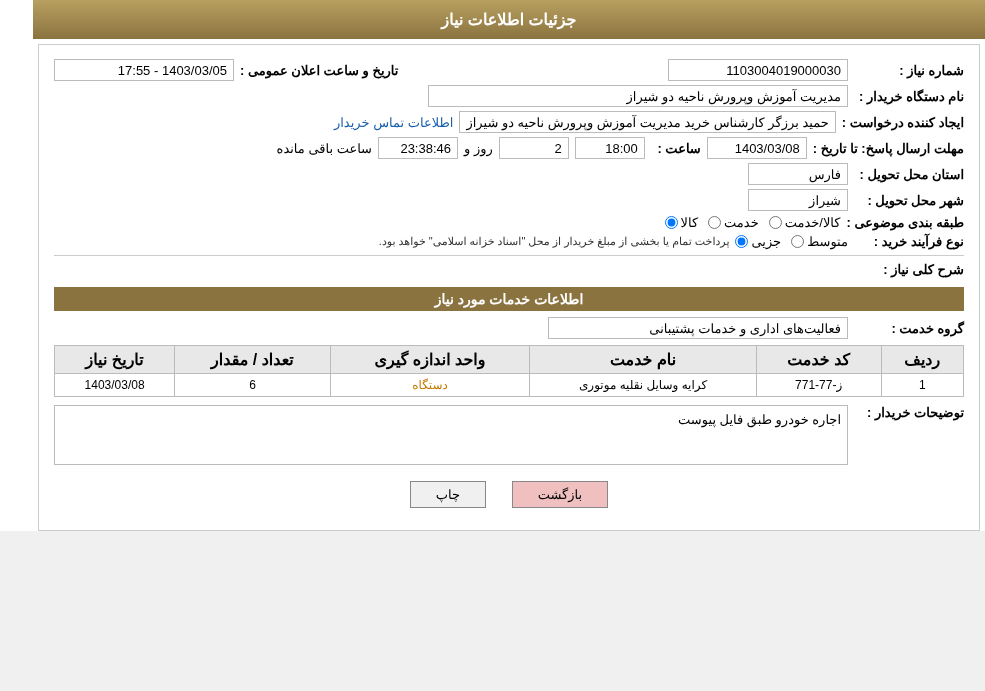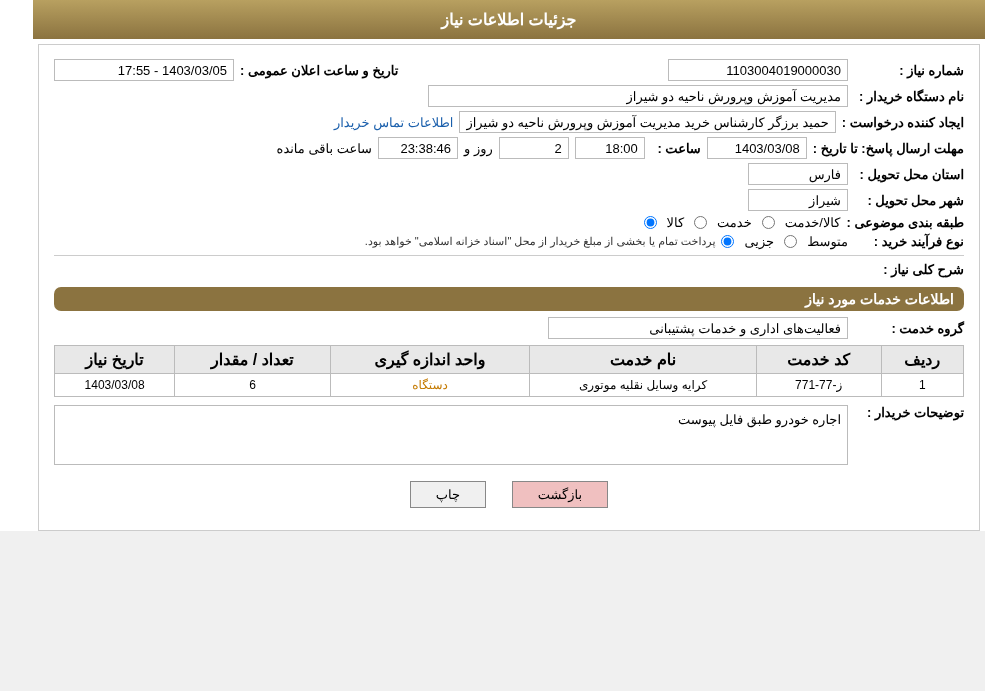--- a/index.html
+++ b/index.html
@@ -28,37 +28,36 @@
       border: 1px solid #ccc;
       margin: 5px;
     }
     .section-title {
       background: #8b7340;
       color: #fff;
       padding: 4px 10px;
       font-size: 14px;
       font-weight: bold;
       margin: 10px 0 6px 0;
-      text-align: right;
-      border-radius: 7px;
+      text-align: center;
     }
     .blue-link {
       color: #1a5fac;
       text-decoration: none;
     }
     .radio-group {
       display: flex;
       align-items: center;
       gap: 10px;
       direction: rtl;
     }
     .radio-item {
       display: flex;
       align-items: center;
-      gap: 10px;
+      gap: 3px;
     }
     .divider {
       border: none;
       border-top: 1px solid #ccc;
       margin: 6px 0;
     }
     .description-box {
       border: 1px solid #bbb;
       background: #fff8e8;
       padding: 8px;

